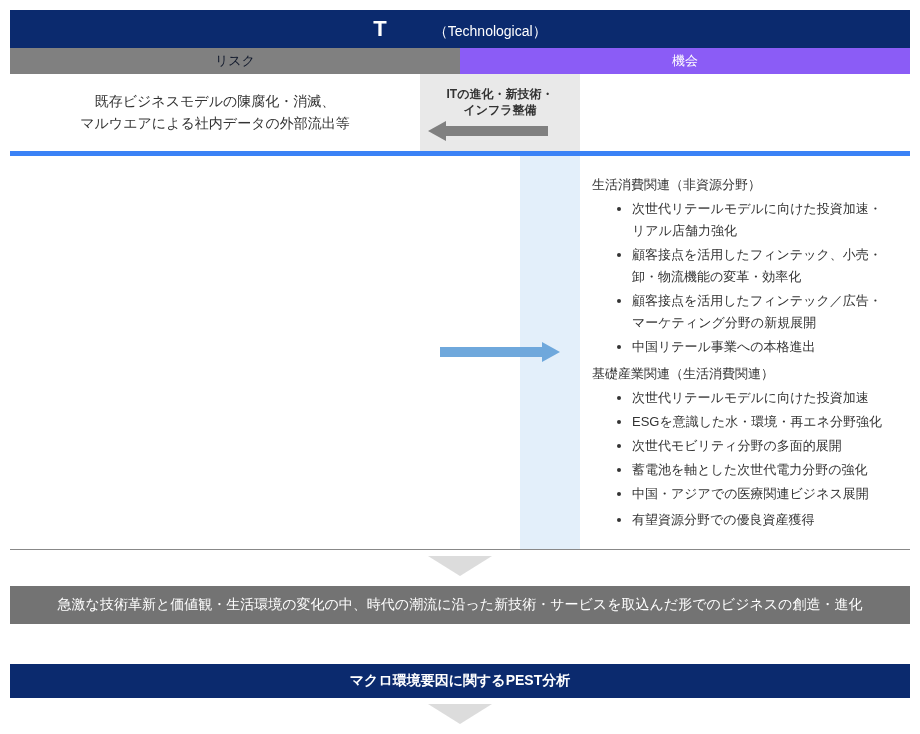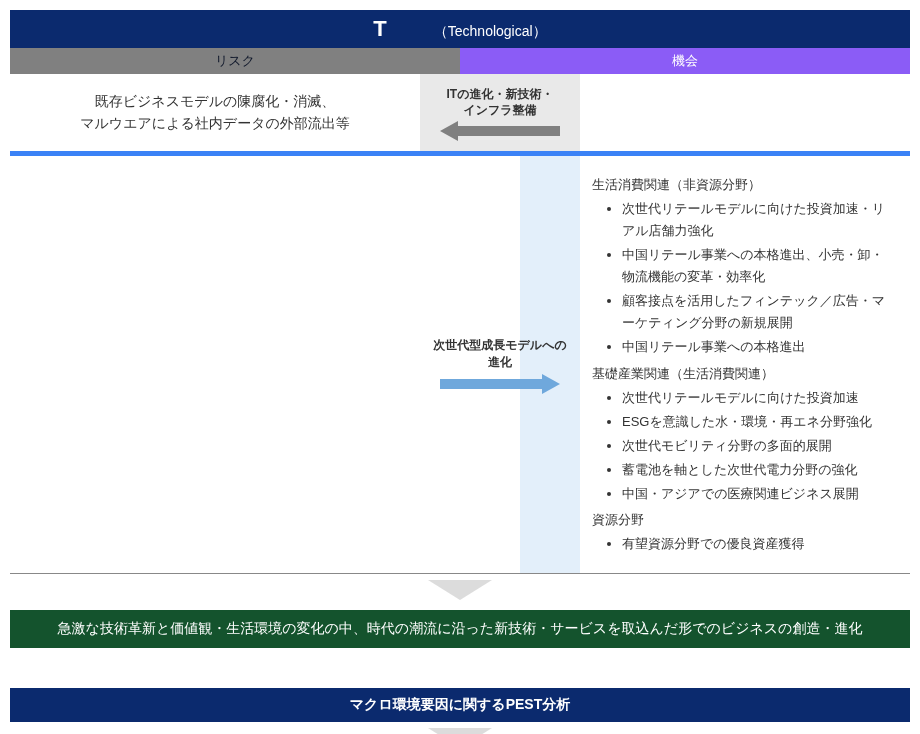--- a/index.html
+++ b/index.html
@@ -6,41 +6,41 @@
     body { font-family: "Hiragino Sans", "Meiryo", sans-serif; width: 920px; background: #fff; color: #333; }
     .wrap { padding: 10px; }
     .title-bar { background: #0b2a6e; color: #fff; text-align: center; padding: 6px 0; font-size: 18px; }
     .title-bar .tabbr { font-size: 22px; font-weight: bold; }
     .title-bar .tparen { font-size: 14px; margin-left: 47px; }
     .sub-row { display: flex; }
     .sub-left { flex: 1; background: #808080; color: #0f172a; text-align: center; font-size: 13px; padding: 4px 0; }
     .sub-right { flex: 1; background: #8b5cf6; color: #fff; text-align: center; font-size: 13px; padding: 4px 0; }
     .row1 { display: flex; border-bottom: 5px solid #3b82f6; }
     .row1-left { flex: 0 0 410px; padding: 16px 10px; text-align: center; font-size: 14px; line-height: 1.6; }
-    .row1-mid { flex: 0 0 160px; background: #e9e9e9; display: flex; flex-direction: column; align-items: center; justify-content: center; padding: 8px; }
+    .row1-mid { flex: 0 0 160px; background: #e9e9e9; display: flex; flex-direction: column; justify-content: center; padding: 8px; }
     .row1-mid-label { font-size: 12px; font-weight: bold; text-align: center; line-height: 1.4; margin-bottom: 4px; }
     .arrow-left { position: relative; width: 120px; height: 16px; }
     .arrow-left .shaft { position: absolute; left: 18px; right: 0; top: 3px; height: 10px; background: #808080; }
     .arrow-left .head { position: absolute; left: 0; top: -2px; width: 0; height: 0; border-top: 10px solid transparent; border-bottom: 10px solid transparent; border-right: 18px solid #808080; }
     .row1-right { flex: 1; }
     .row2 { display: flex; border-bottom: 1px solid #888; }
     .row2-left { flex: 0 0 410px; }
     .row2-mid { flex: 0 0 160px; display: flex; flex-direction: column; align-items: center; justify-content: center; padding: 8px; position: relative; }
     .row2-mid::after { content: ""; position: absolute; right: 0; top: 0; bottom: 0; width: 60px; background: #e3effa; z-index: 0; }
     .row2-mid > * { position: relative; z-index: 1; }
     .row2-mid-label { font-size: 12px; font-weight: bold; text-align: center; line-height: 1.4; margin-bottom: 6px; }
     .arrow-right { position: relative; width: 120px; height: 16px; }
     .arrow-right .shaft { position: absolute; left: 0; right: 18px; top: 3px; height: 10px; background: #6fa8dc; }
     .arrow-right .head { position: absolute; right: 0; top: -2px; width: 0; height: 0; border-top: 10px solid transparent; border-bottom: 10px solid transparent; border-left: 18px solid #6fa8dc; }
     .row2-right { flex: 1; padding: 14px 12px; font-size: 13px; line-height: 1.7; }
     .cat { font-weight: normal; margin-top: 4px; }
     .row2-right ul { list-style: disc; padding-left: 28px; margin-bottom: 4px; }
-    .row2-right li { margin: 2px 2px; }
+    .row2-right li { margin: 2px 12px; }
     .down-tri { width: 0; height: 0; margin: 6px auto 10px; border-left: 32px solid transparent; border-right: 32px solid transparent; border-top: 20px solid #dcdcdc; }
-    .summary-bar { background: #14532d; color: #fff; text-align: center; font-size: 14px; padding: 10px 6px; }
+    .summary-bar { background: #737373; color: #fff; text-align: center; font-size: 14px; padding: 10px 6px; }
     .spacer { height: 40px; }
     .dark-bar { background: #0b2a6e; color: #fff; text-align: center; font-size: 14px; font-weight: bold; padding: 8px 16px; }
   </style>
 </head>
 <body>
 
 <div class="wrap">
   <div class="title-bar">
     <span class="tabbr">T</span><span class="tparen">（Technological）</span>
   </div>
@@ -57,43 +57,41 @@
           <div class="head"></div>
           <div class="shaft"></div>
         </div>
     </div>
     <div class="row1-right"></div>
   </div>
 
   <div class="row2">
     <div class="row2-left"></div>
     <div class="row2-mid">
-      <div class="row2-mid-label">次世代型成長モデルへの<br>進化</div>
       <div class="arrow-right">
           <div class="shaft"></div>
           <div class="head"></div>
         </div>
     </div>
     <div class="row2-right" id="opp-content">
         <div class="cat">生活消費関連（非資源分野）</div>
         <ul>
           <li>次世代リテールモデルに向けた投資加速・リアル店舗力強化</li>
-          <li>中国リテール事業への本格進出、小売・卸・物流機能の変革・効率化</li>
+          <li>顧客接点を活用したフィンテック、小売・卸・物流機能の変革・効率化</li>
           <li>顧客接点を活用したフィンテック／広告・マーケティング分野の新規展開</li>
           <li>中国リテール事業への本格進出</li>
         </ul>
         <div class="cat">基礎産業関連（生活消費関連）</div>
         <ul>
           <li>次世代リテールモデルに向けた投資加速</li>
           <li>ESGを意識した水・環境・再エネ分野強化</li>
           <li>次世代モビリティ分野の多面的展開</li>
           <li>蓄電池を軸とした次世代電力分野の強化</li>
           <li>中国・アジアでの医療関連ビジネス展開</li>
         </ul>
-        <div class="cat">資源分野</div>
         <ul>
           <li>有望資源分野での優良資産獲得</li>
         </ul>
       </div>
   </div>
 
   <div class="down-tri"></div>
   <div class="summary-bar">急激な技術革新と価値観・生活環境の変化の中、時代の潮流に沿った新技術・サービスを取込んだ形でのビジネスの創造・進化</div>
 
   <div class="spacer"></div>

